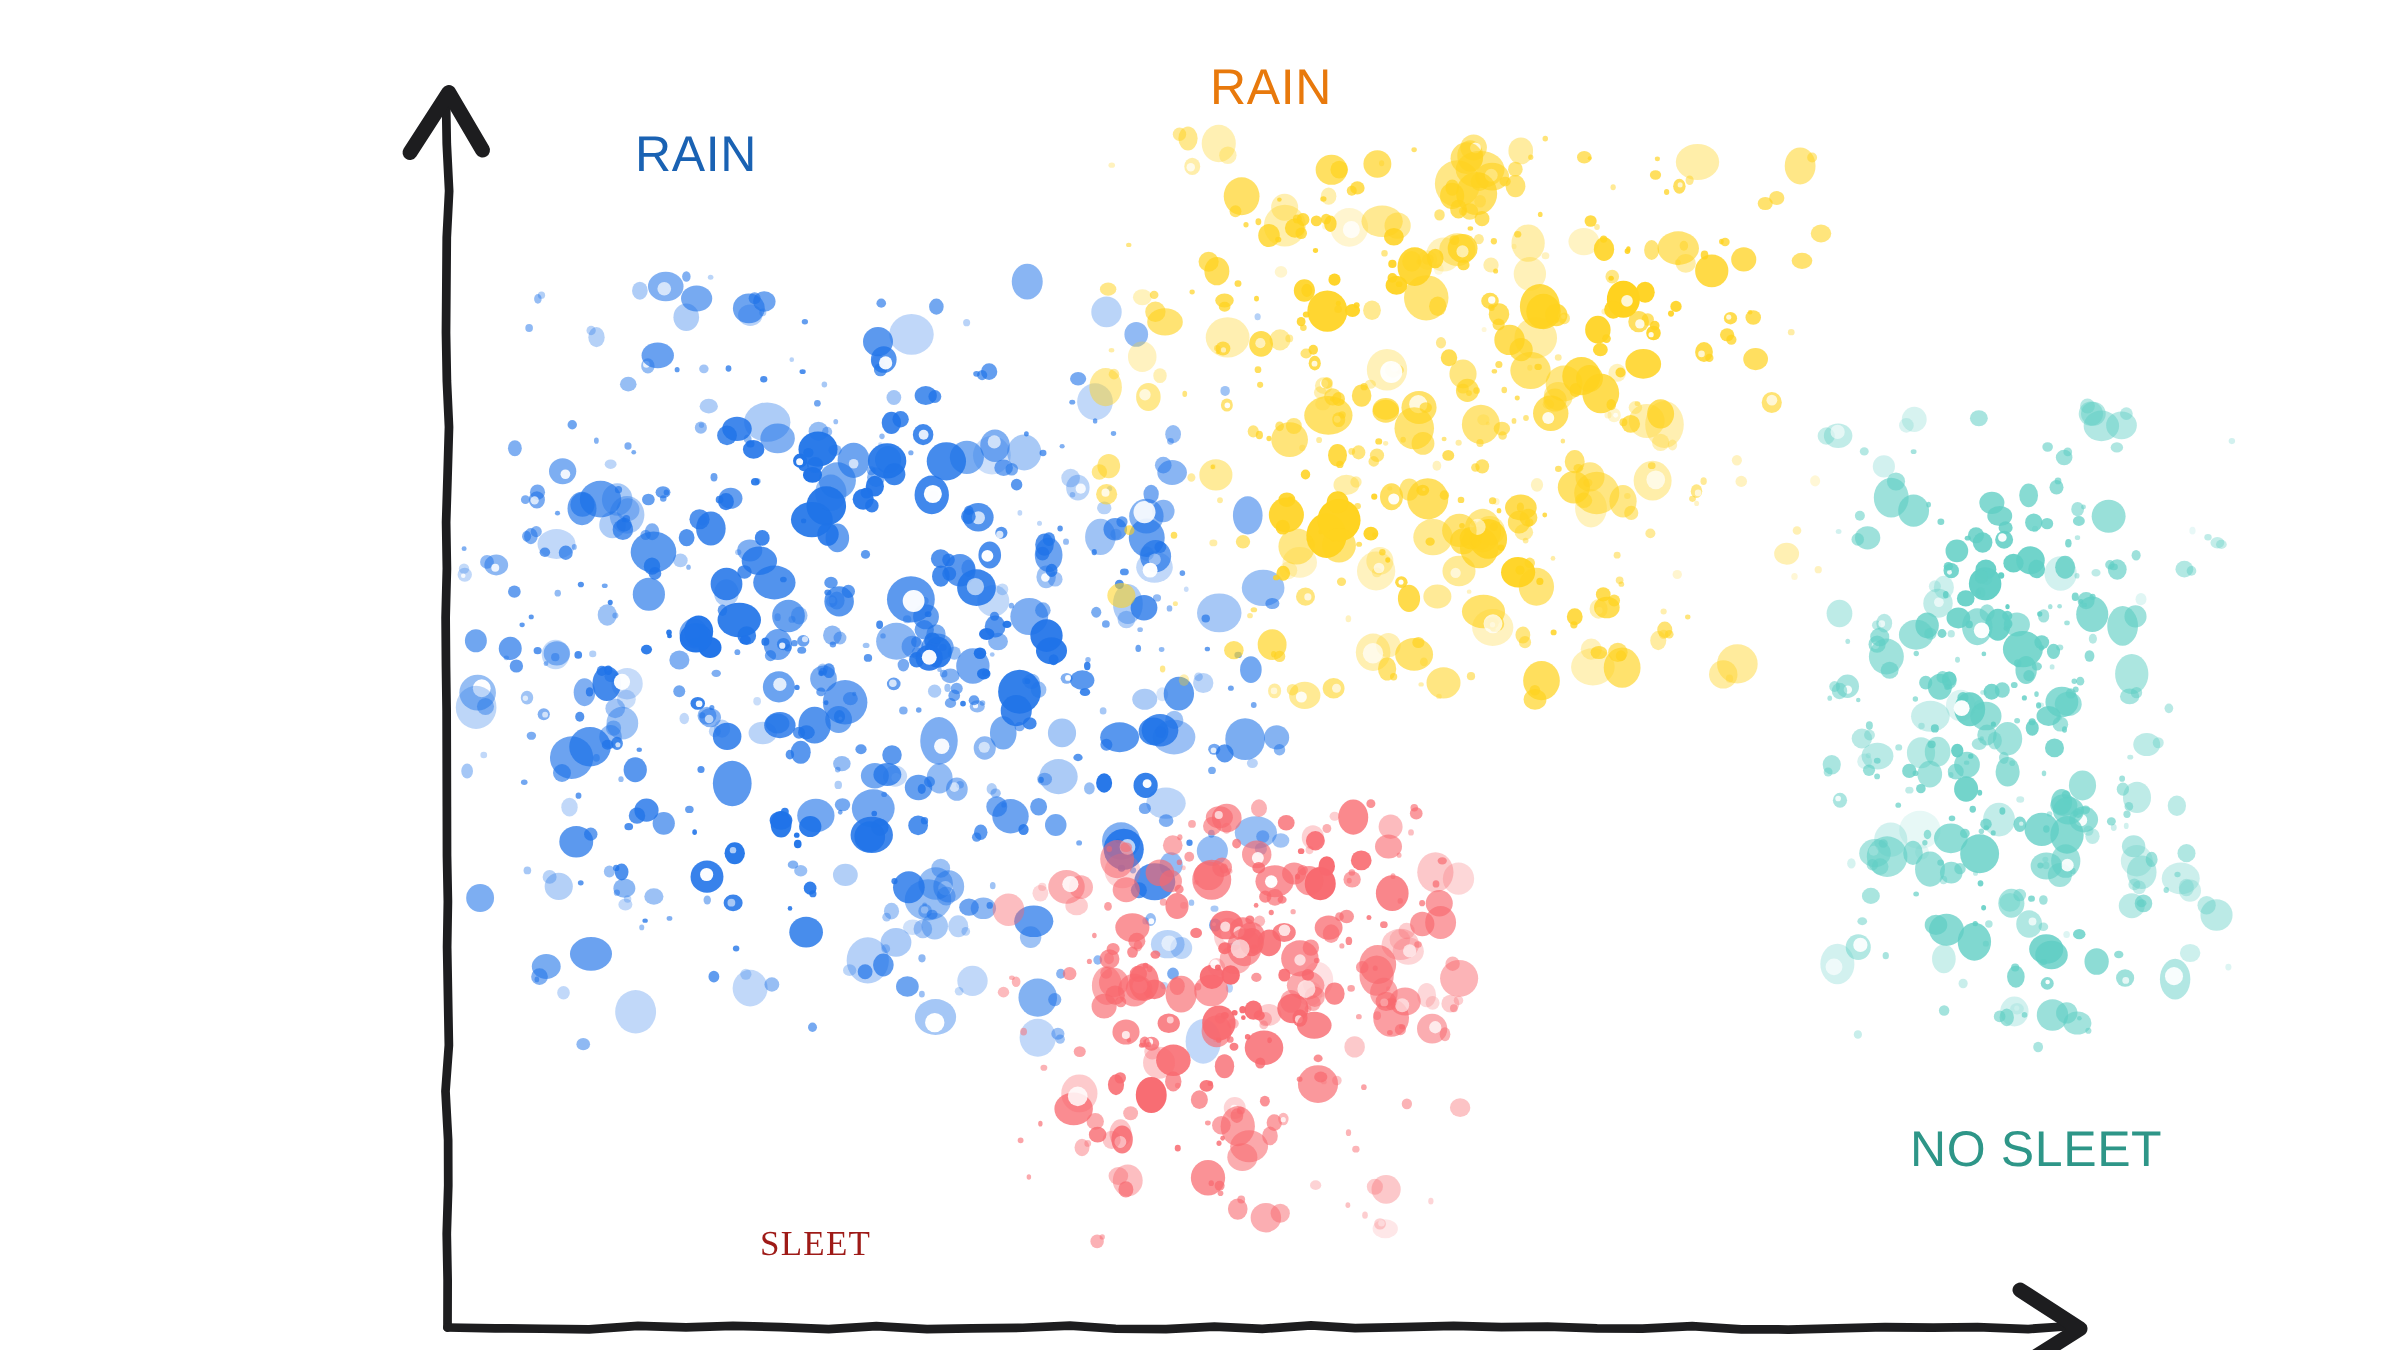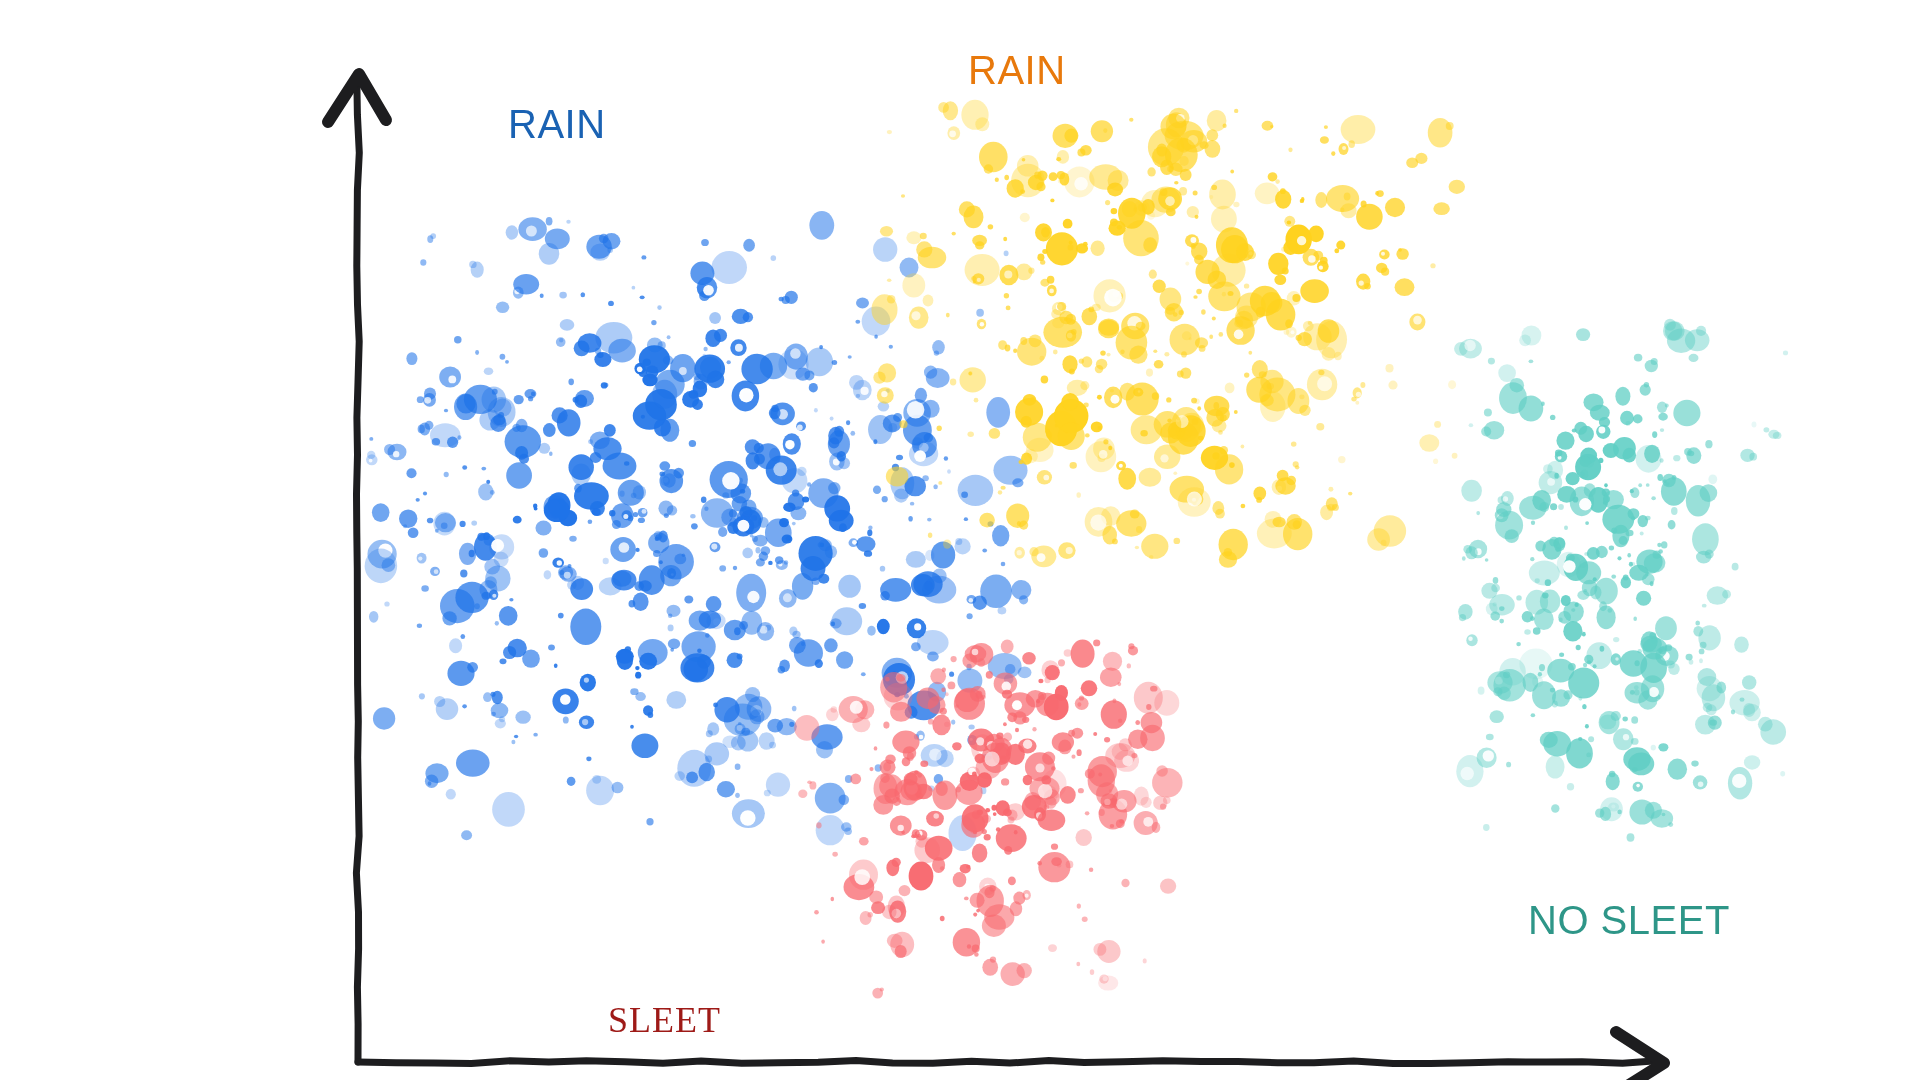--- a/index.html
+++ b/index.html
@@ -26,22 +26,22 @@
     position: absolute;
     white-space: nowrap;
     font-family: "Liberation Sans", sans-serif;
     font-weight: 400;
     letter-spacing: 0.5px;
     line-height: 1;
     user-select: none;
   }
   #label-snow   { left: 508px;  top: 104px; font-size: 40px; color: #1A62B3; }
   #label-rain   { left: 968px;  top: 50px;  font-size: 40px; color: #E8790C; }
-  #label-sleet  { left: 608px;  top: 982px; font-size: 36px; color: #9E1A17;
-                  font-family: "Liberation Serif", serif; letter-spacing: 1px; margin-top: 20px; }
+  #label-sleet  { left: 608px;  top: 982px; font-size: 28px; color: #9E1A17;
+                  font-family: "Liberation Serif", serif; letter-spacing: 1px; }
   #label-norain { left: 1528px; top: 900px; font-size: 40px; color: #2E9688; }
 </style>
 </head>
 <body>
 
 <div id="stage">
 
   <svg id="plot-svg" viewBox="0 0 1920 1080">
     <g id="dots-layer">
         <g>

